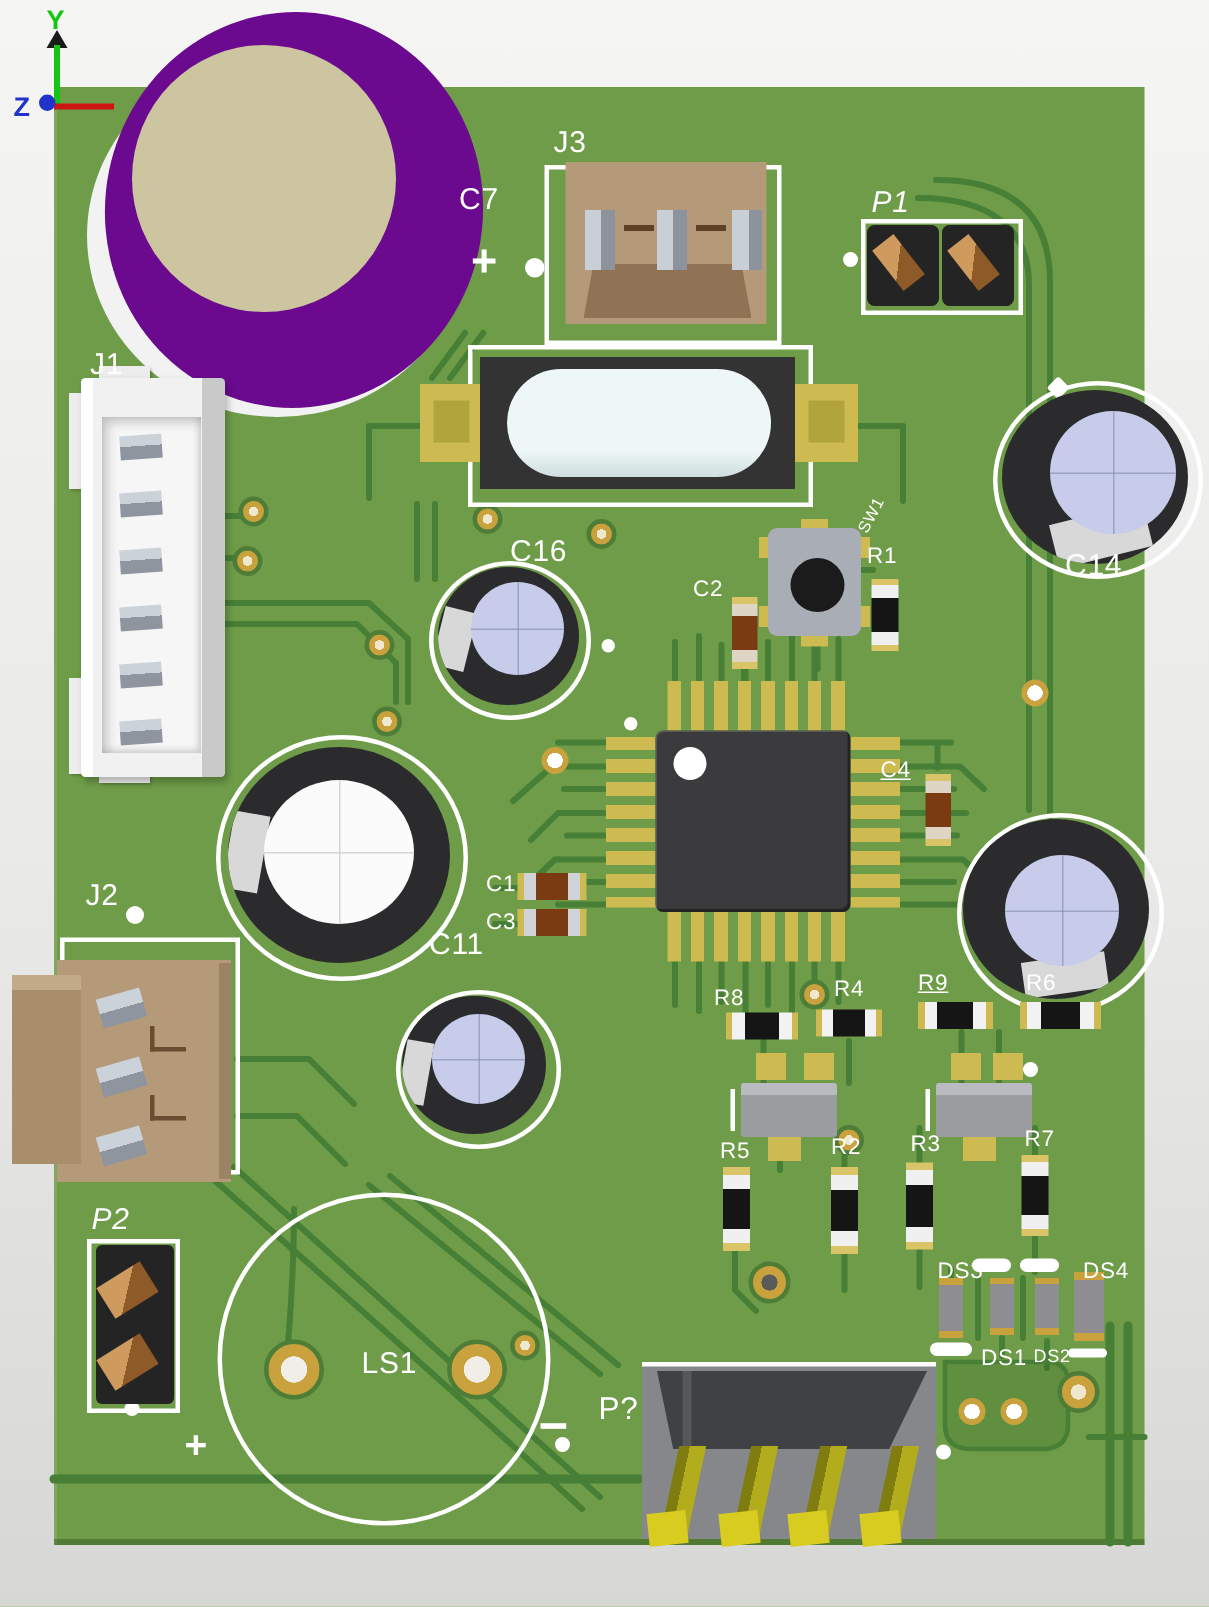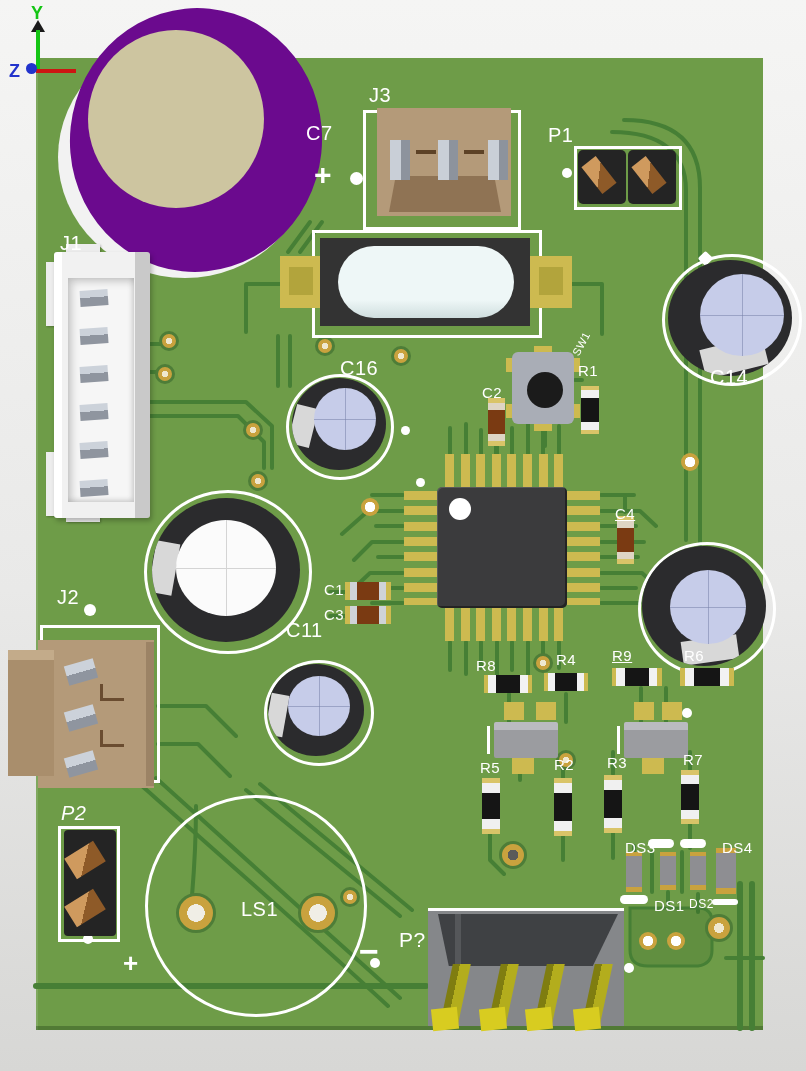--- a/index.html
+++ b/index.html
@@ -37,24 +37,24 @@
   .silk-cw{left:144px;top:490px;width:162px;height:158px;border-radius:50%;}
   .silk-c11{left:264px;top:660px;width:104px;height:100px;border-radius:50%;}
   .silk-cr{left:638px;top:542px;width:132px;height:128px;border-radius:50%;}
   .dot{position:absolute;width:10px;height:10px;border-radius:50%;background:var(--silk);}
   .pill{position:absolute;height:9px;border-radius:5px;background:var(--silk);}
   .tick{position:absolute;background:var(--silk);}
   
   .lbl{position:absolute;color:var(--silk);font-size:15px;letter-spacing:.5px;white-space:nowrap;}
   .big{font-size:20px;}
   .l-c7{left:306px;top:122px;} .l-c7p{left:314px;top:158px;font-size:30px;font-weight:bold;}
-  .l-j3{left:369px;top:84px;} .l-p1{left:548px;top:124px;} .l-j1{left:60px;top:232px;}
+  .l-j3{left:369px;top:84px;} .l-p1{left:581px;top:124px;font-style:italic;} .l-j1{left:60px;top:232px;}
   .l-c16{left:340px;top:357px;} .l-c14{left:710px;top:366px;}
   .l-sw1{left:570px;top:352px;font-size:11px;transform:rotate(-62deg);transform-origin:left top;}
-  .l-r1{left:578px;top:362px;} .l-c2{left:482px;top:384px;} .l-c4{left:615px;top:505px;text-decoration:underline;}
+  .l-r1{left:578px;top:362px;} .l-c2{left:462px;top:384px;} .l-c4{left:587px;top:505px;text-decoration:underline;}
   .l-c1{left:324px;top:581px;} .l-c3{left:324px;top:606px;} .l-c11{left:286px;top:619px;}
   .l-j2{left:57px;top:586px;} .l-p2{left:61px;top:802px;font-style:italic;}
   .l-r8{left:476px;top:657px;} .l-r4{left:556px;top:651px;} .l-r9{left:612px;top:647px;text-decoration:underline;} .l-r6{left:684px;top:647px;}
   .l-r5{left:480px;top:759px;} .l-r2{left:554px;top:756px;} .l-r3{left:607px;top:754px;} .l-r7{left:683px;top:751px;}
   .l-ds3{left:625px;top:839px;text-align:center;} .l-ds4{left:722px;top:839px;} .l-ds1{left:654px;top:897px;} .l-ds2{left:689px;top:897px;font-size:12px;}
   .l-ls1{left:241px;top:898px;} .l-lsp{left:123px;top:948px;font-size:26px;font-weight:bold;}
   .l-lsm{left:359px;top:932px;font-size:34px;font-weight:bold;} .l-pq{left:399px;top:928px;font-size:21px;}
   
   .via{position:absolute;width:14px;height:14px;border-radius:50%;
     background:radial-gradient(circle,#efe8cf 0 32%,#c9a23e 33% 100%);border:3px solid #4e7d38;}

